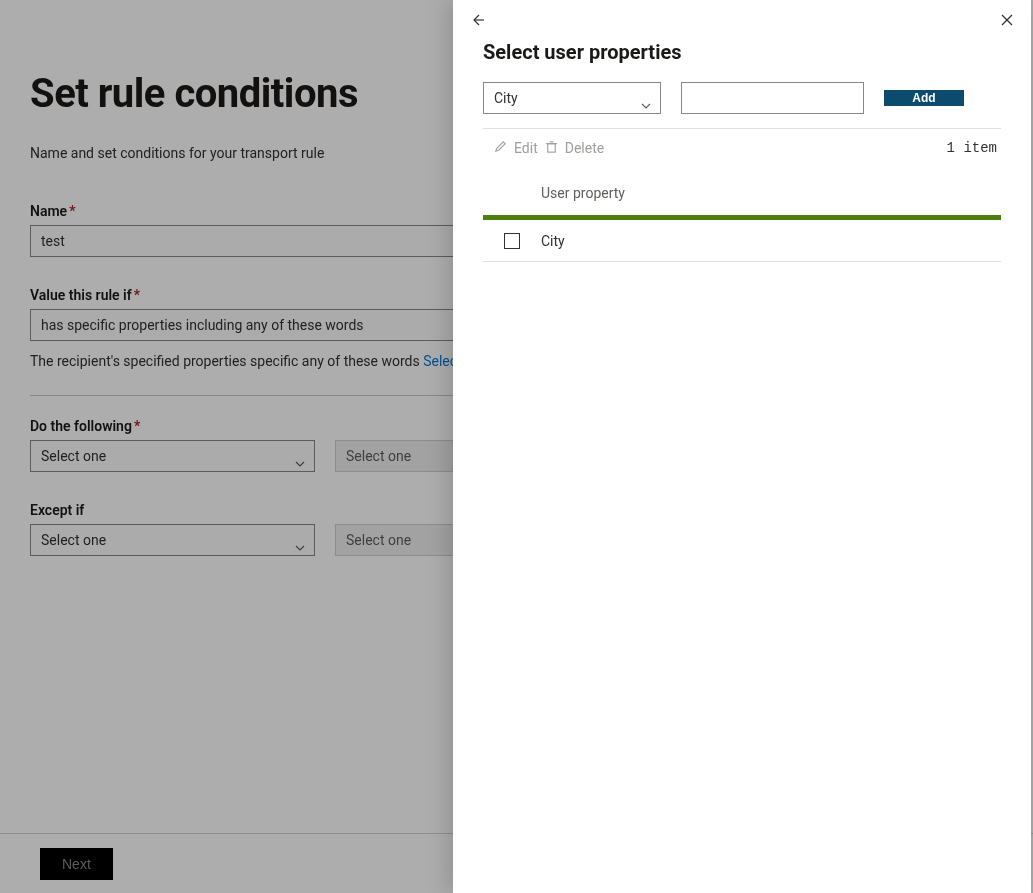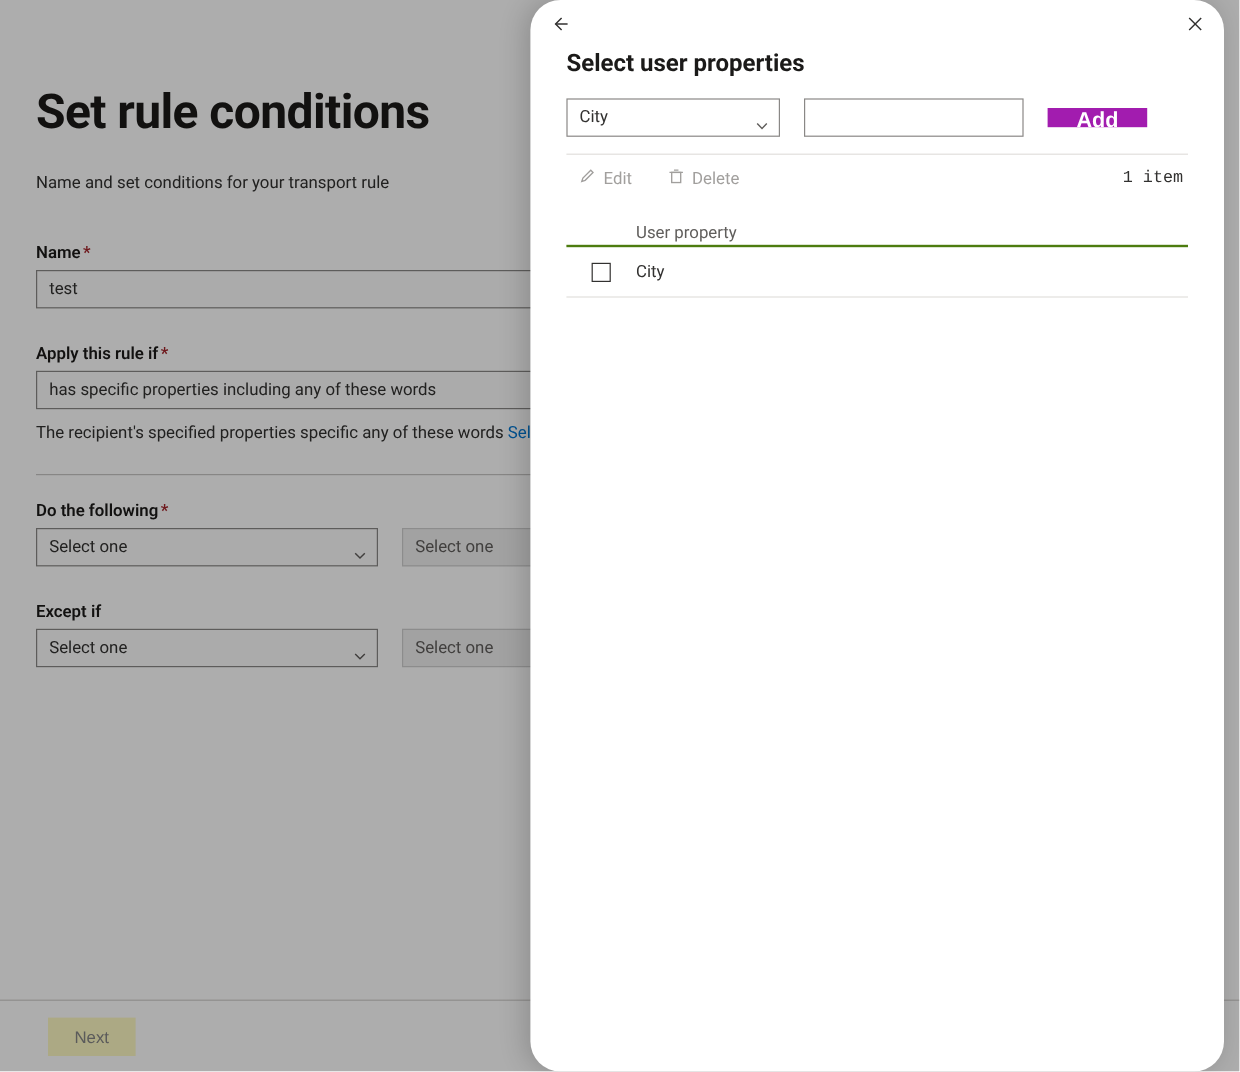--- a/index.html
+++ b/index.html
@@ -114,36 +114,35 @@
   .bottom-bar {
     position: absolute;
     left: 0; right: 0; bottom: 0;
     height: 60px;
     border-top: 1px solid #d2d0ce;
     padding: 14px 30px 0 40px;
   }
   .btn-next {
     height: 32px;
     padding: 0 22px;
-    background: #fef9c3;
+    background: #000000;
     color: #868686;
     border: none;
     font-size: 14px;
   }
 
   
   .panel {
     position: absolute;
-    top: 0; right: 13px; bottom: 0;
+    top: 0; right: 2px; bottom: 0;
     width: 578px;
     background: #ffffff;
     display: flex;
     flex-direction: column;
     box-shadow: -4px 0 22px rgba(0,0,0,0.18);
-    border-radius: 25px;
   }
 
   .panel-head-icons {
     display: flex;
     justify-content: space-between;
     align-items: center;
     padding: 10px 14px 0 14px;
     height: 30px;
   }
   .icon-btn {
@@ -176,42 +175,42 @@
   .add-row .text-slot {
     flex: 0 0 178px;
     height: 32px;
     border: 1px solid #8a8886;
     background: #ffffff;
   }
   .btn-primary {
     height: 16px;
     padding: 0 24px;
     border: none;
-    background: #a21caf;
+    background: #0c4a6e;
     color: #ffffff;
-    font-size: 18px;
+    font-size: 12px;
     font-weight: 600;
     cursor: pointer;
   }
   .panel-divider {
     border: none;
     border-top: 1px solid #e1dfdd;
     margin: 0 0 10px 0;
   }
 
   .toolbar-row {
     display: flex;
     align-items: center;
     justify-content: space-between;
     margin: 4px 0 28px 0;
     padding: 0 4px 0 10px;
   }
   .toolbar-actions {
     display: flex;
-    gap: 29px;
+    gap: 6px;
   }
   .tool-btn {
     display: flex;
     align-items: center;
     gap: 6px;
     color: #a19f9d;
     font-size: 14px;
     cursor: default;
   }
   .tool-btn svg { width: 15px; height: 15px; stroke: #a19f9d; fill: none; stroke-width: 1.2; }
@@ -222,22 +221,22 @@
   }
 
   .grid-head, .grid-row {
     display: grid;
     grid-template-columns: 58px 210px 1fr;
     align-items: center;
     font-size: 14px;
   }
   .grid-head {
     color: #605e5c;
-    padding-bottom: 2px;
-    border-bottom: 2px solid #4d7c0f;
+    padding-bottom: 14px;
+    border-bottom: 5px solid #4d7c0f;
   }
   .grid-row {
     height: 42px;
     border-bottom: 1px solid #e1dfdd;
   }
   .check-slot {
     display: flex;
     justify-content: center;
   }
   .checkbox {
@@ -272,21 +271,21 @@
     <div class="page-subtitle">Name and set conditions for your transport rule</div>
 
     <div class="field-label">
       <span>Name</span><span class="req">*</span>
     </div>
     <div class="text-input">test</div>
 
     <div style="height:30px"></div>
 
     <div class="field-label">
-      <span>Apply this rule if</span><span class="req">*</span>
+      <span>Value this rule if</span><span class="req">*</span>
     </div>
     <div class="row-flex">
       <div class="select-box wide">
         <span>has specific properties including any of these words</span>
         <span class="chev">
           <svg viewBox="0 0 12 12">
               <polyline points="2,4 6,8 10,4"></polyline>
             </svg>
         </span>
       </div>

